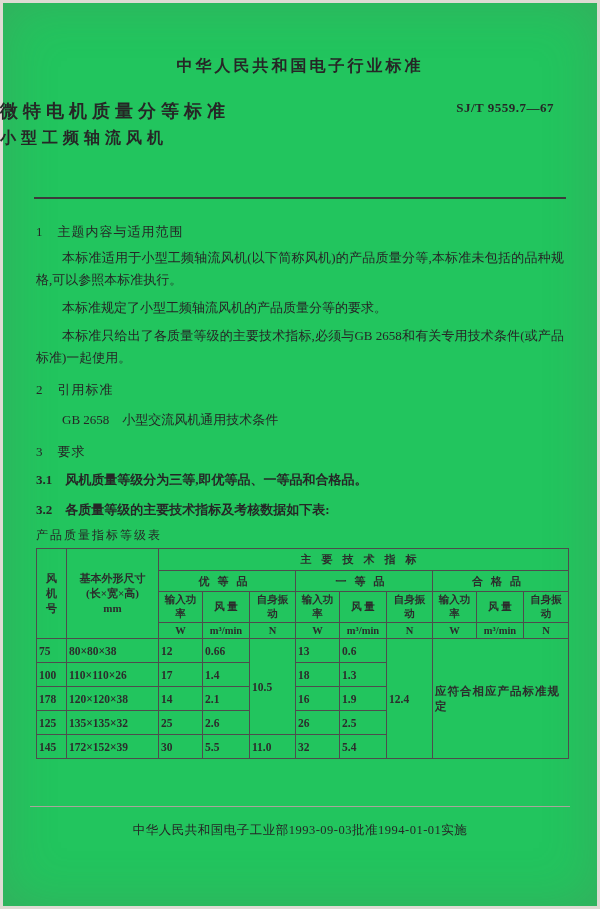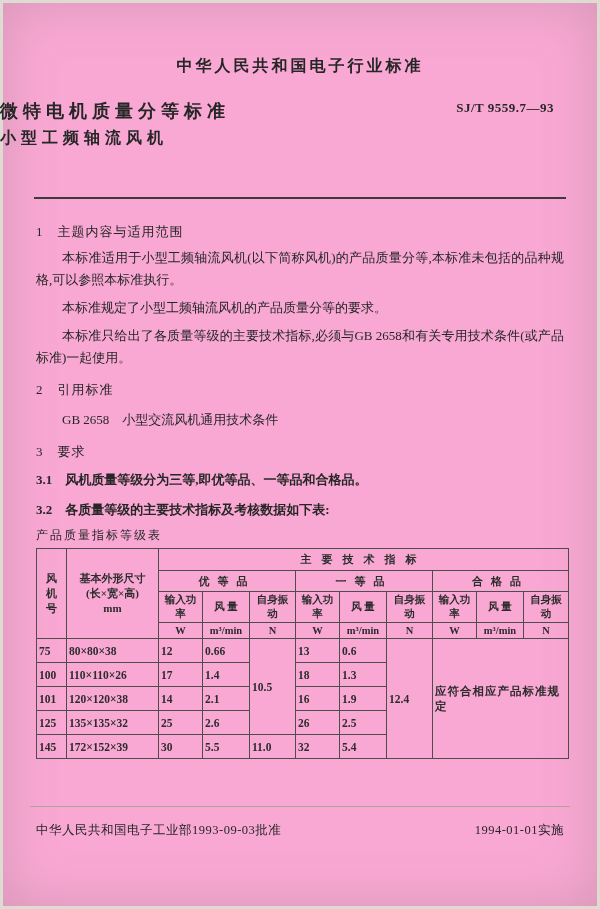--- a/index.html
+++ b/index.html
@@ -1,20 +1,20 @@
 <!DOCTYPE html>
 <html><head>
 <meta charset="utf-8">
 <style>
   * { margin:0; padding:0; box-sizing:border-box; }
   html,body { width:600px; height:909px; }
   body { background:#cfccc5; font-family:"Liberation Serif","DejaVu Serif",serif; }
   .page {
     position:relative; width:600px; height:909px; overflow:hidden;
-    background:#f9a8d4; color:#262626;
+    background:#22c55e; color:#262626;
     box-shadow: inset 0 0 0 3px #dedbd3, inset 0 0 55px rgba(110,105,95,.28);
   }
   .org-header { padding-top:56px; text-align:center; font-size:16px; font-weight:bold; letter-spacing:3px; }
   .title-block { margin-top:20px; position:relative; text-align:left; }
   .title-main { font-size:18px; font-weight:bold; letter-spacing:5px; line-height:28px; }
   .title-sub  { font-size:16px; font-weight:bold; letter-spacing:5px; line-height:26px; }
   .std-no { position:absolute; right:46px; top:3px; font-size:13px; font-weight:bold; letter-spacing:.5px; }
   .rule { border-top:2px solid #3b3b3b; margin:46px 34px 0 34px; }
   .content { margin:6px 36px; font-size:13px; }
   .sec-heading { margin-top:24px; font-size:13px; letter-spacing:1px; }
@@ -31,34 +31,34 @@
   .prewrap { white-space:pre-line; }
   .fan-no-h { font-size:11px; line-height:15px; }
   .dims-h { font-size:10.5px; line-height:15px; }
   .main-h { height:22px; letter-spacing:10px; }
   .group-h { height:21px; letter-spacing:8px;border-radius:6px; }
   .sub-row th { height:19px; font-size:10.5px; }
   .unit-row th { height:16px; font-size:10.5px; }
   .body-row td { height:24px; font-size:11.5px; }
   .note-cell { font-size:11px; letter-spacing:1px; }
   .footer-rule { position:absolute; left:30px; right:30px; top:806px; border-top:1px solid #a9a59c; }
-  .footer { position:absolute; left:36px; right:36px; top:822px; font-size:12.5px; display:flex; justify-content:space-between; letter-spacing:.5px; }
+  .footer { position:absolute; left:36px; right:36px; top:822px; font-size:12.5px; display:flex; justify-content:center; letter-spacing:.5px; }
   .pageno { position:absolute; right:42px; top:850px; width:88px; text-align:center; border-top:2px solid #3f3f3f; padding-top:7px; font-size:13px; letter-spacing:2px; }
 </style>
 </head>
 <body>
 
 <div class="page">
 
   <div class="org-header">中华人民共和国电子行业标准</div>
 
   <div class="title-block">
     <div class="title-main">微特电机质量分等标准</div>
     <div class="title-sub">小型工频轴流风机</div>
-    <div class="std-no">SJ/T 9559.7—93</div>
+    <div class="std-no">SJ/T 9559.7—67</div>
   </div>
 
   <div class="rule"></div>
 
   <div class="content">
 
     <div class="sec-heading">1　主题内容与适用范围</div>
     <div class="para">本标准适用于小型工频轴流风机(以下简称风机)的产品质量分等,本标准未包括的品种规格,可以参照本标准执行。</div>
     <div class="para">本标准规定了小型工频轴流风机的产品质量分等的要求。</div>
     <div class="para">本标准只给出了各质量等级的主要技术指标,必须与GB 2658和有关专用技术条件(或产品标准)一起使用。</div>
@@ -136,21 +136,21 @@
       </tr>
       <tr class="body-row">
         <td>100</td>
         <td>110×110×26</td>
         <td>17</td>
         <td>1.4</td>
         <td>18</td>
         <td>1.3</td>
       </tr>
       <tr class="body-row">
-        <td>101</td>
+        <td>178</td>
         <td>120×120×38</td>
         <td>14</td>
         <td>2.1</td>
         <td>16</td>
         <td>1.9</td>
       </tr>
       <tr class="body-row">
         <td>125</td>
         <td>135×135×32</td>
         <td>25</td>

